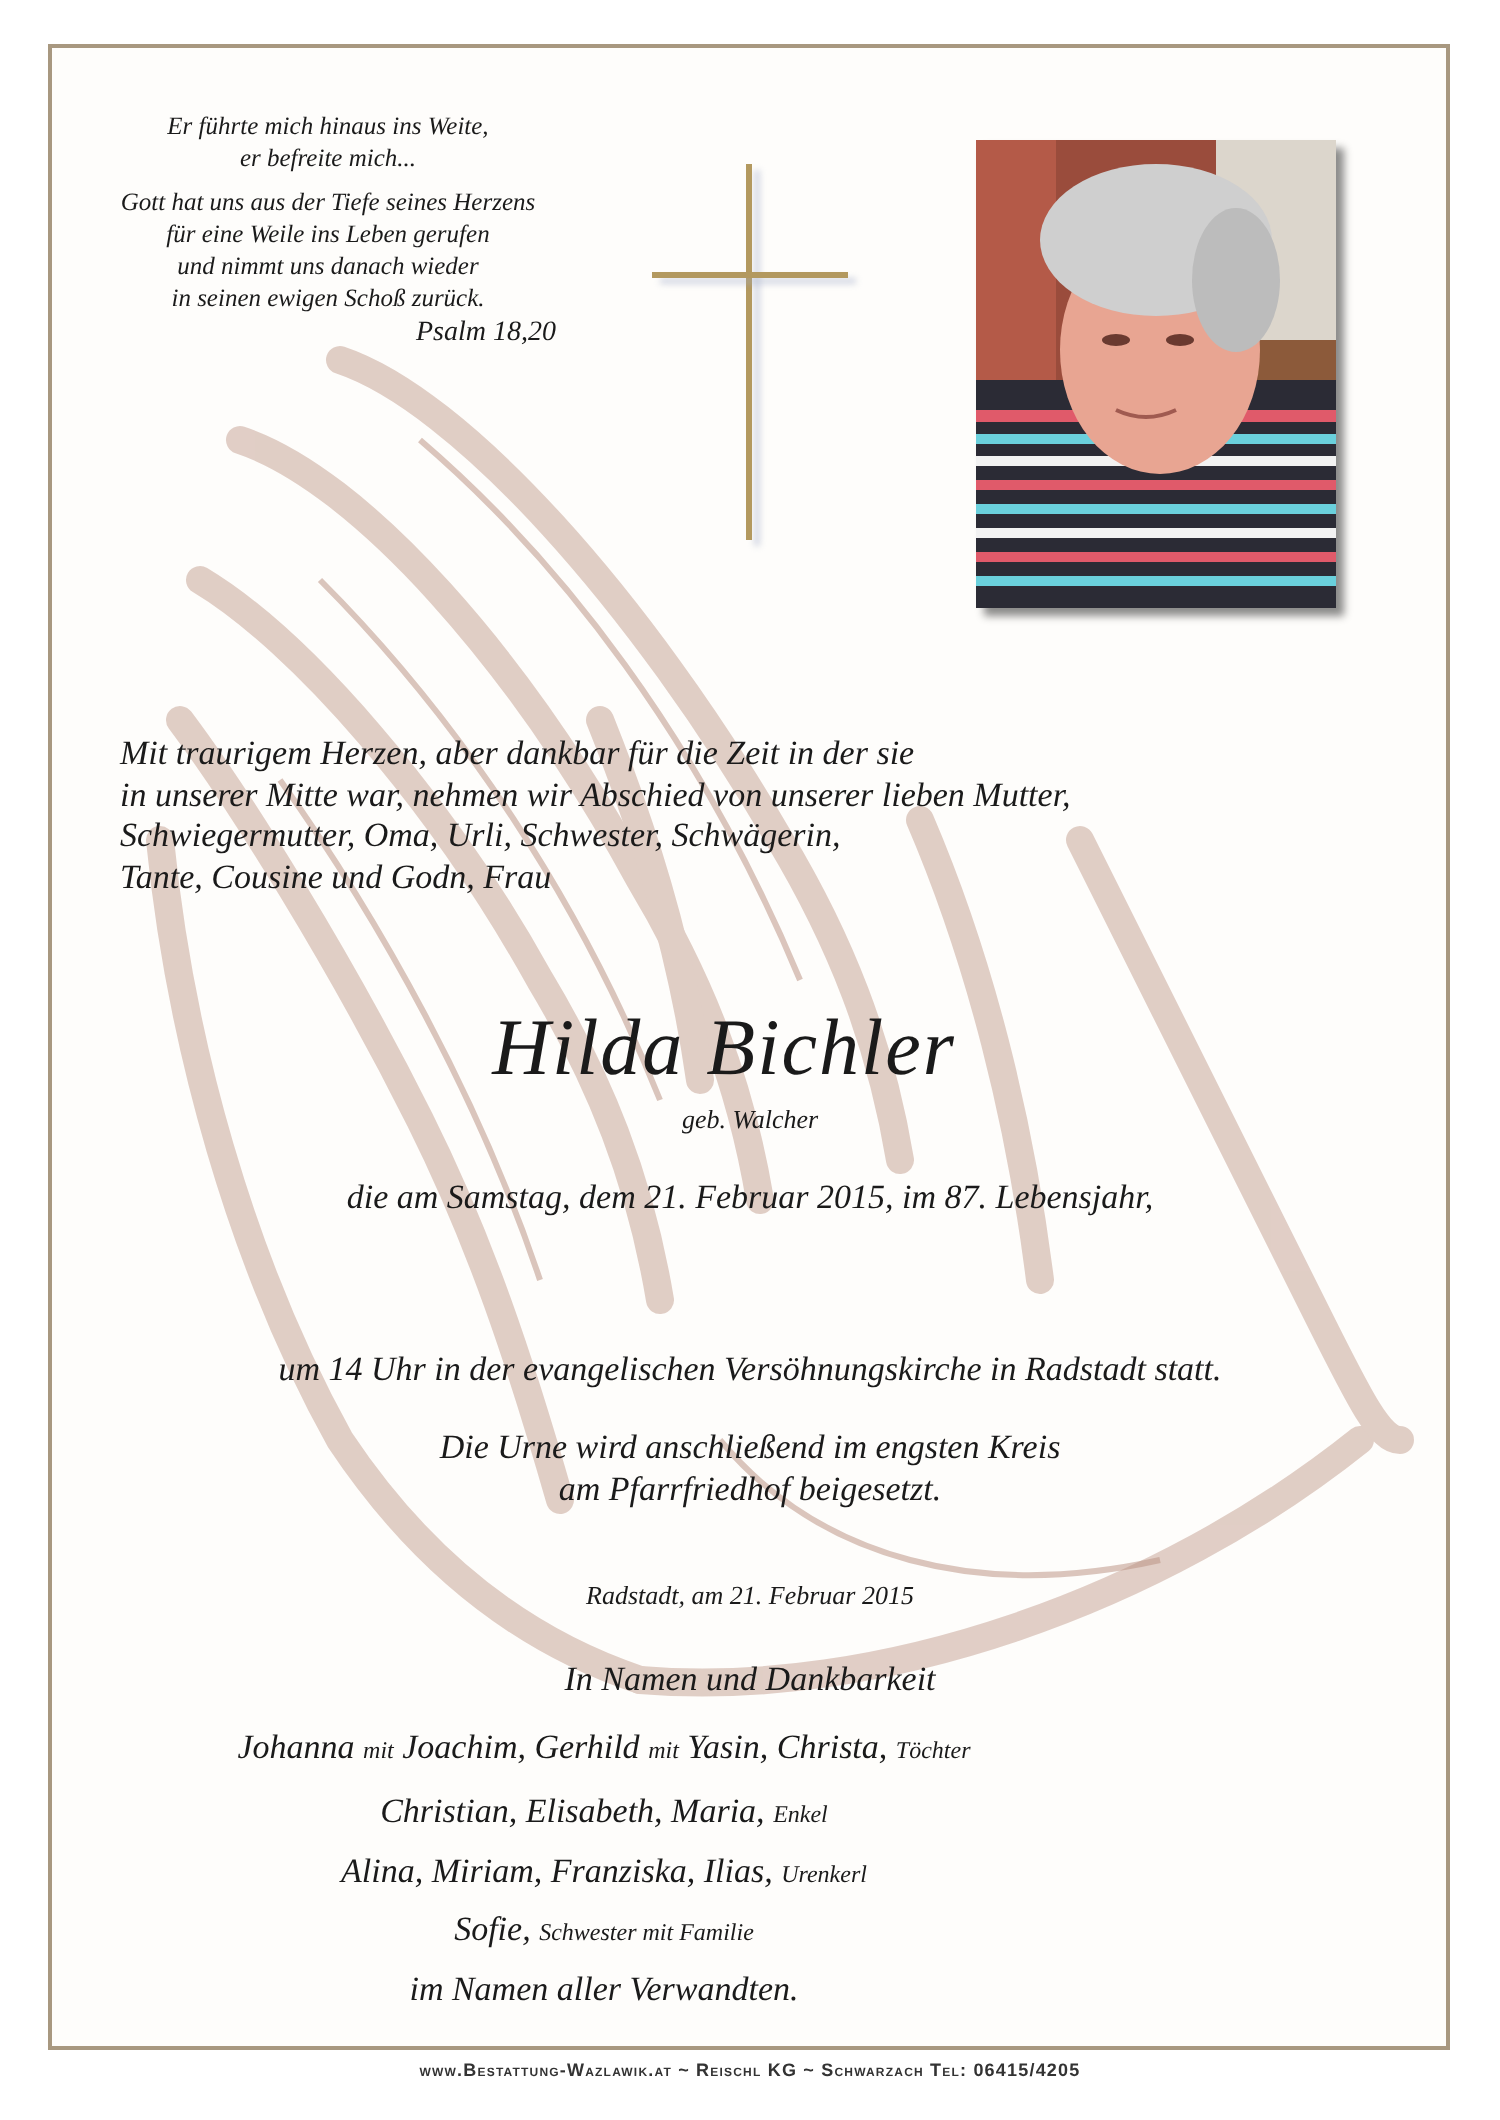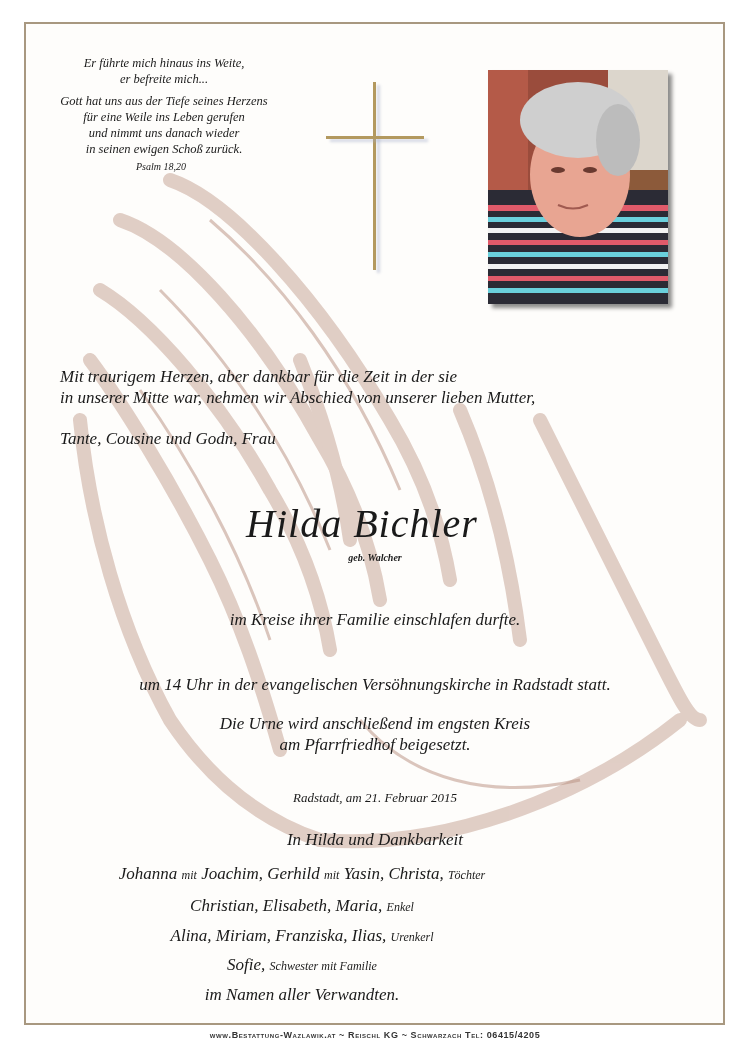--- a/index.html
+++ b/index.html
@@ -12,39 +12,39 @@
     border:2px solid #a89880; background:#fefdfb; box-sizing:border-box;
   }
   .hands {
     position:absolute; left:60px; top:160px; width:660px; height:700px; pointer-events:none;
   }
   .quote {
     position:absolute; left:44px; top:55px; width:240px; text-align:center;
     font-style:italic; font-size:12.5px; line-height:16px;
   }
   .quote p { margin:0 0 6px 0; }
-  .quote .src { font-size:10px; margin-top:-4px; padding-right:6px; }
+  .quote .src { text-align:right; font-size:14px; margin-top:-4px; padding-right:6px; }
   .cross { position:absolute; left:326px; top:82px; width:100px; height:192px; }
   .cross .v { position:absolute; left:47px; top:0; width:3px; height:188px; background:#b3995f; box-shadow:4px 3px 3px rgba(160,170,200,.45); }
   .cross .h { position:absolute; left:0; top:54px; width:98px; height:3px; background:#b3995f; box-shadow:4px 3px 3px rgba(160,170,200,.45); }
   .photo {
     position:absolute; left:488px; top:70px; width:180px; height:234px;
     box-shadow:4px 4px 4px rgba(0,0,0,.45); overflow:hidden; background:#8a4a3a;
   }
   .intro {
     position:absolute; left:60px; top:367px; width:630px; text-align:left;
     font-style:italic; font-size:17px; line-height:20.5px;
   }
   .name {
     position:absolute; left:0; top:502px; width:724px; text-align:center;
     font-style:italic; font-size:40px; letter-spacing:1px; line-height:44px;
   }
   .maiden {
     position:absolute; left:0; top:552px; width:750px; text-align:center;
-    font-style:italic; font-size:10px;font-weight:bold;
+    font-style:italic; font-size:13px;
   }
   .para {
     position:absolute; left:40px; width:670px; text-align:center;
     font-style:italic; font-size:17px; line-height:21px;
   }
   .place { position:absolute; left:0; top:790px; width:750px; text-align:center; font-style:italic; font-size:13px; }
   .signoff { position:absolute; left:0; top:830px; width:750px; text-align:center; font-style:italic; font-size:17px; }
   .fam { position:absolute; left:0; width:604px; text-align:center; font-style:italic; font-size:17px; }
   .fam .small { font-size:12px; }
   .footer {
@@ -121,44 +121,43 @@
     <ellipse cx="130" cy="70" rx="22" ry="36" fill="#bcbcbc"></ellipse>
     <ellipse cx="70" cy="100" rx="7" ry="3" fill="#6a3a30"></ellipse>
     <ellipse cx="102" cy="100" rx="7" ry="3" fill="#6a3a30"></ellipse>
     <path d="M70 135 Q85 142 100 135" stroke="#a05a50" stroke-width="2" fill="none"></path>
   </svg>
 </div>
 
 <div class="intro">
   <span>Mit traurigem Herzen, aber dankbar für die Zeit in der sie</span><br>
   <span>in unserer Mitte war, nehmen wir Abschied von unserer lieben Mutter,</span><br>
-  <br>
+  <span>Schwiegermutter, Oma, Urli, Schwester, Schwägerin,</span><br>
   <span>Tante, Cousine und Godn, Frau</span>
 </div>
 
 <div class="name">Hilda Bichler</div>
 <div class="maiden">geb. Walcher</div>
 
 <div class="para" style="top:588px">
-  <br>
-  <span>im Kreise ihrer Familie einschlafen durfte.</span>
+  <span>die am Samstag, dem 21. Februar 2015, im 87. Lebensjahr,</span><br>
 </div>
 
 <div class="para" style="top:653px">
   <br>
   <span>um 14 Uhr in der evangelischen Versöhnungskirche in Radstadt statt.</span>
 </div>
 
 <div class="para" style="top:713px">
   <span>Die Urne wird anschließend im engsten Kreis</span><br>
   <span>am Pfarrfriedhof beigesetzt.</span>
 </div>
 
 <div class="place">Radstadt, am 21. Februar 2015</div>
-<div class="signoff">In Hilda und Dankbarkeit</div>
+<div class="signoff">In Namen und Dankbarkeit</div>
 
 <div class="fam" style="top:864px">
   <span>Johanna</span>
   <span class="small">mit</span>
   <span>Joachim, Gerhild</span>
   <span class="small">mit</span>
   <span>Yasin, Christa,</span>
   <span class="small">Töchter</span>
 </div>
 <div class="fam" style="top:896px">

